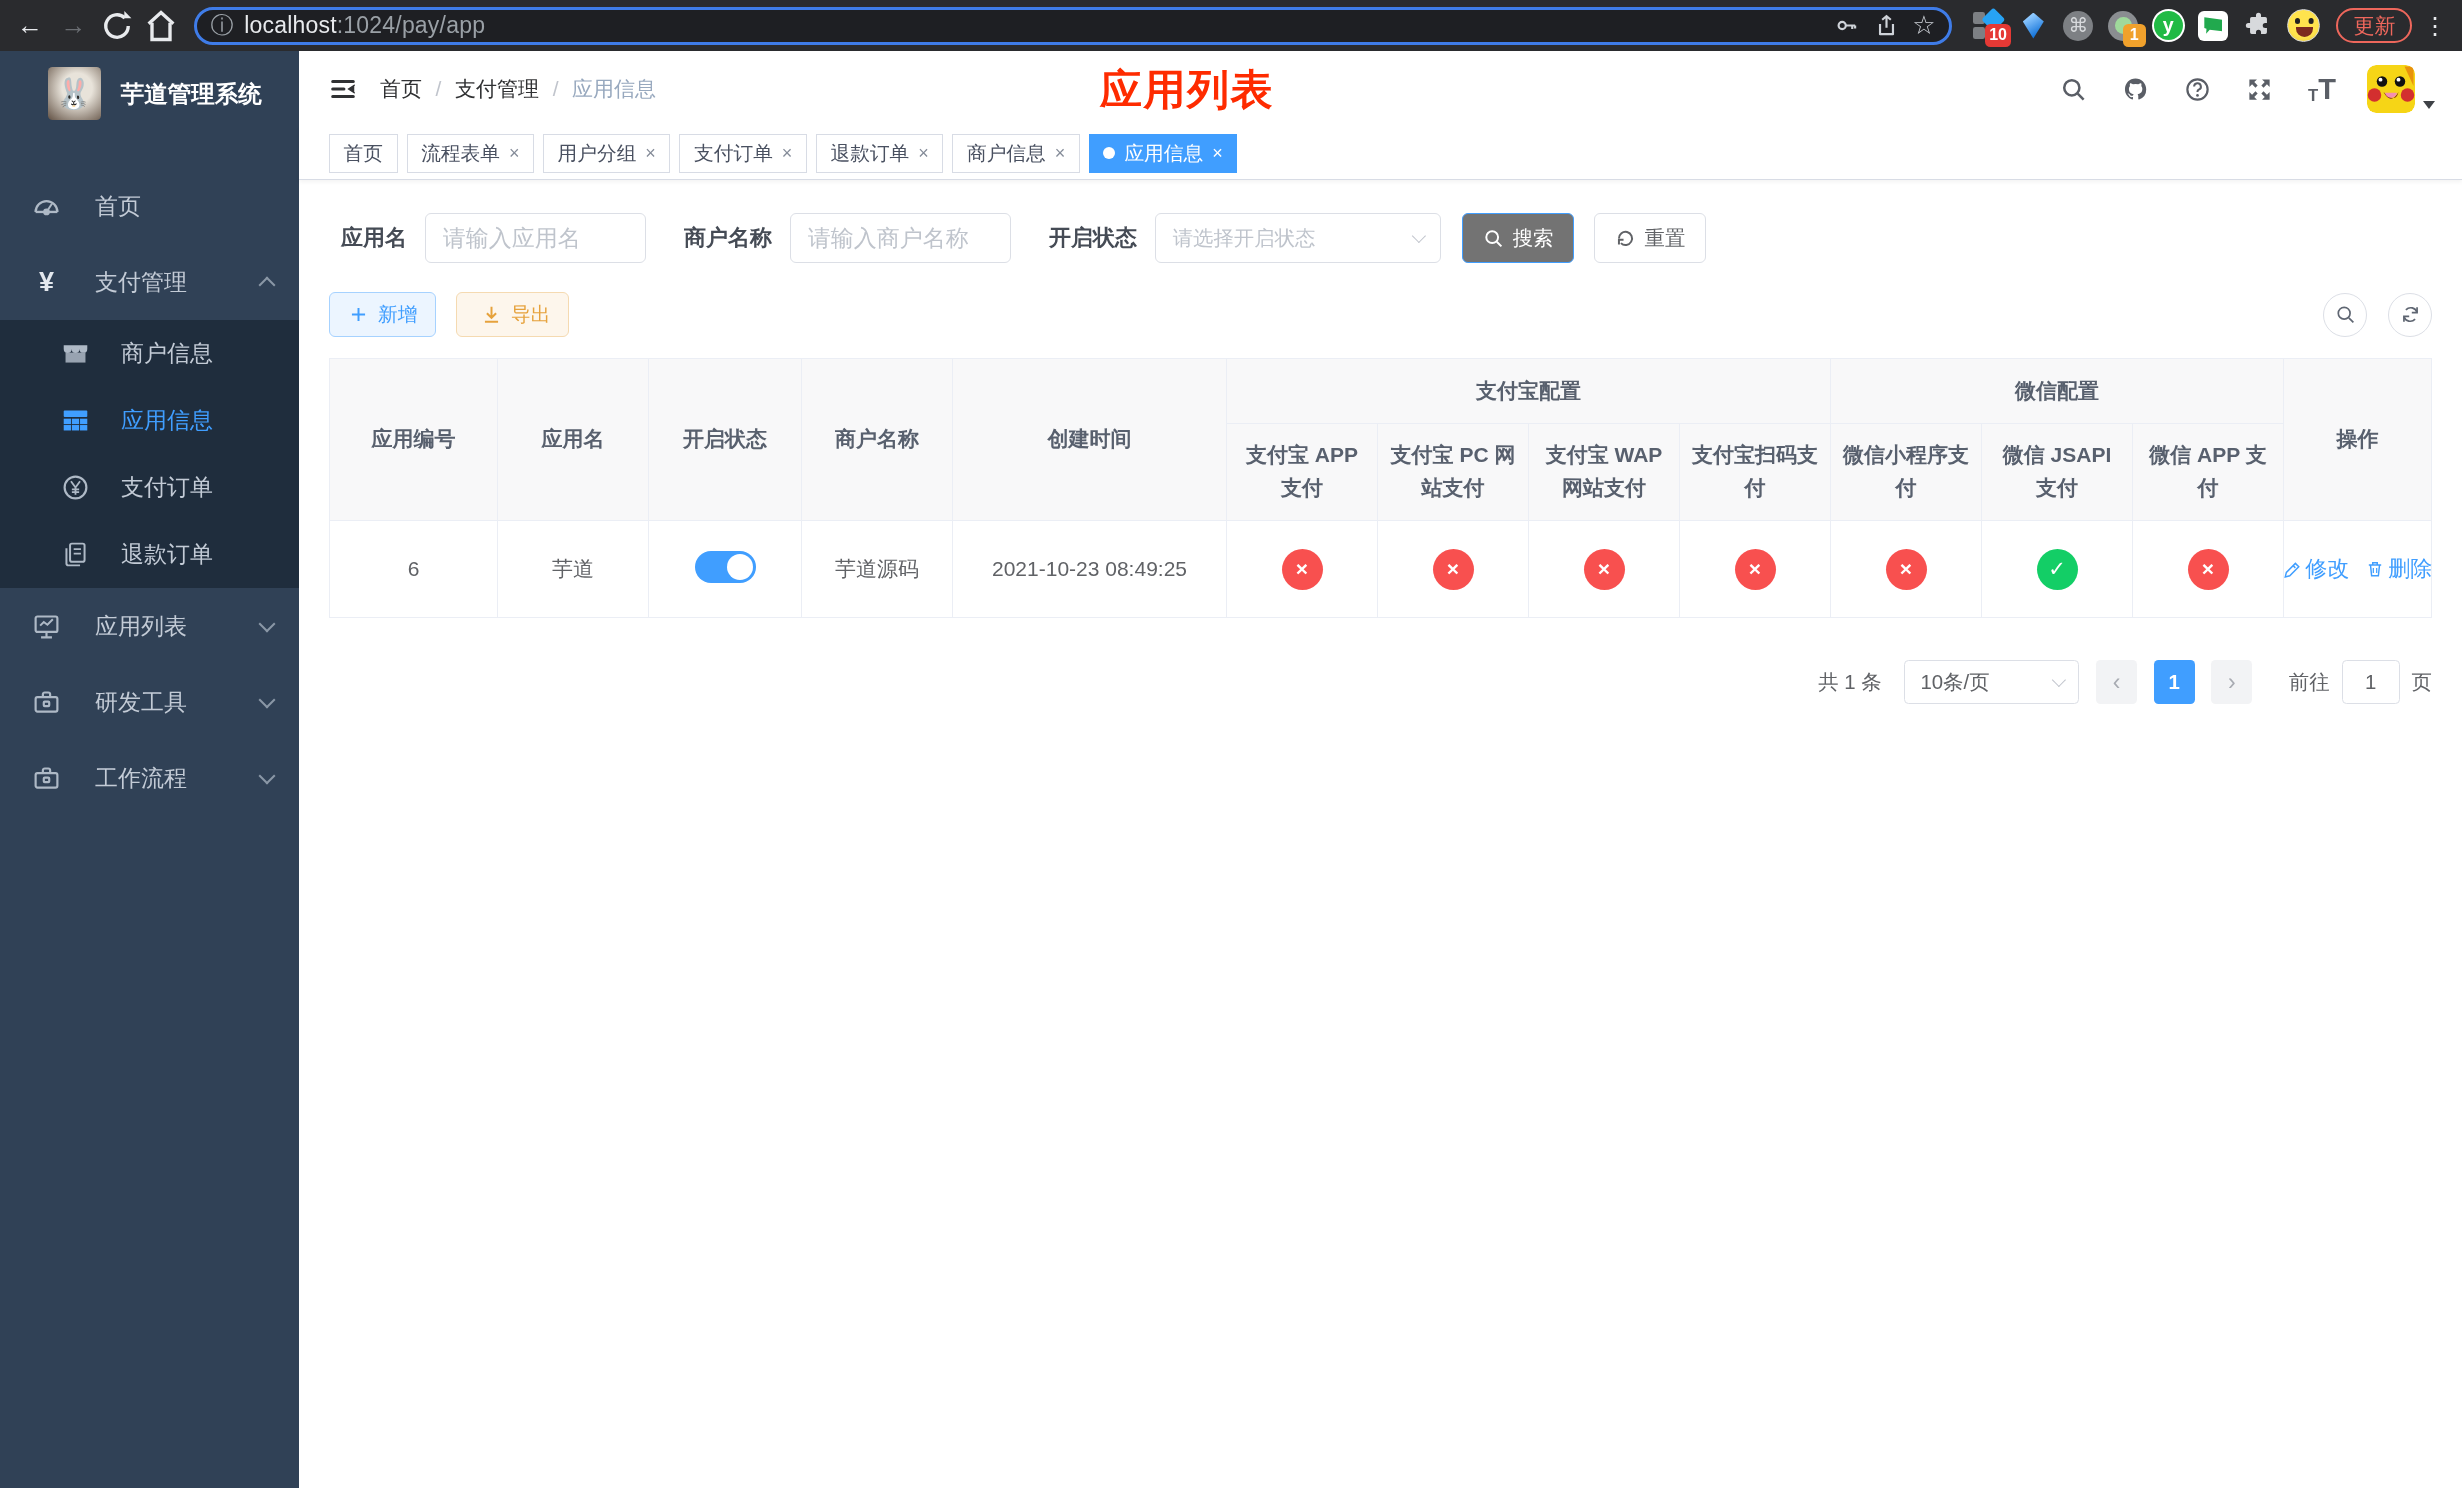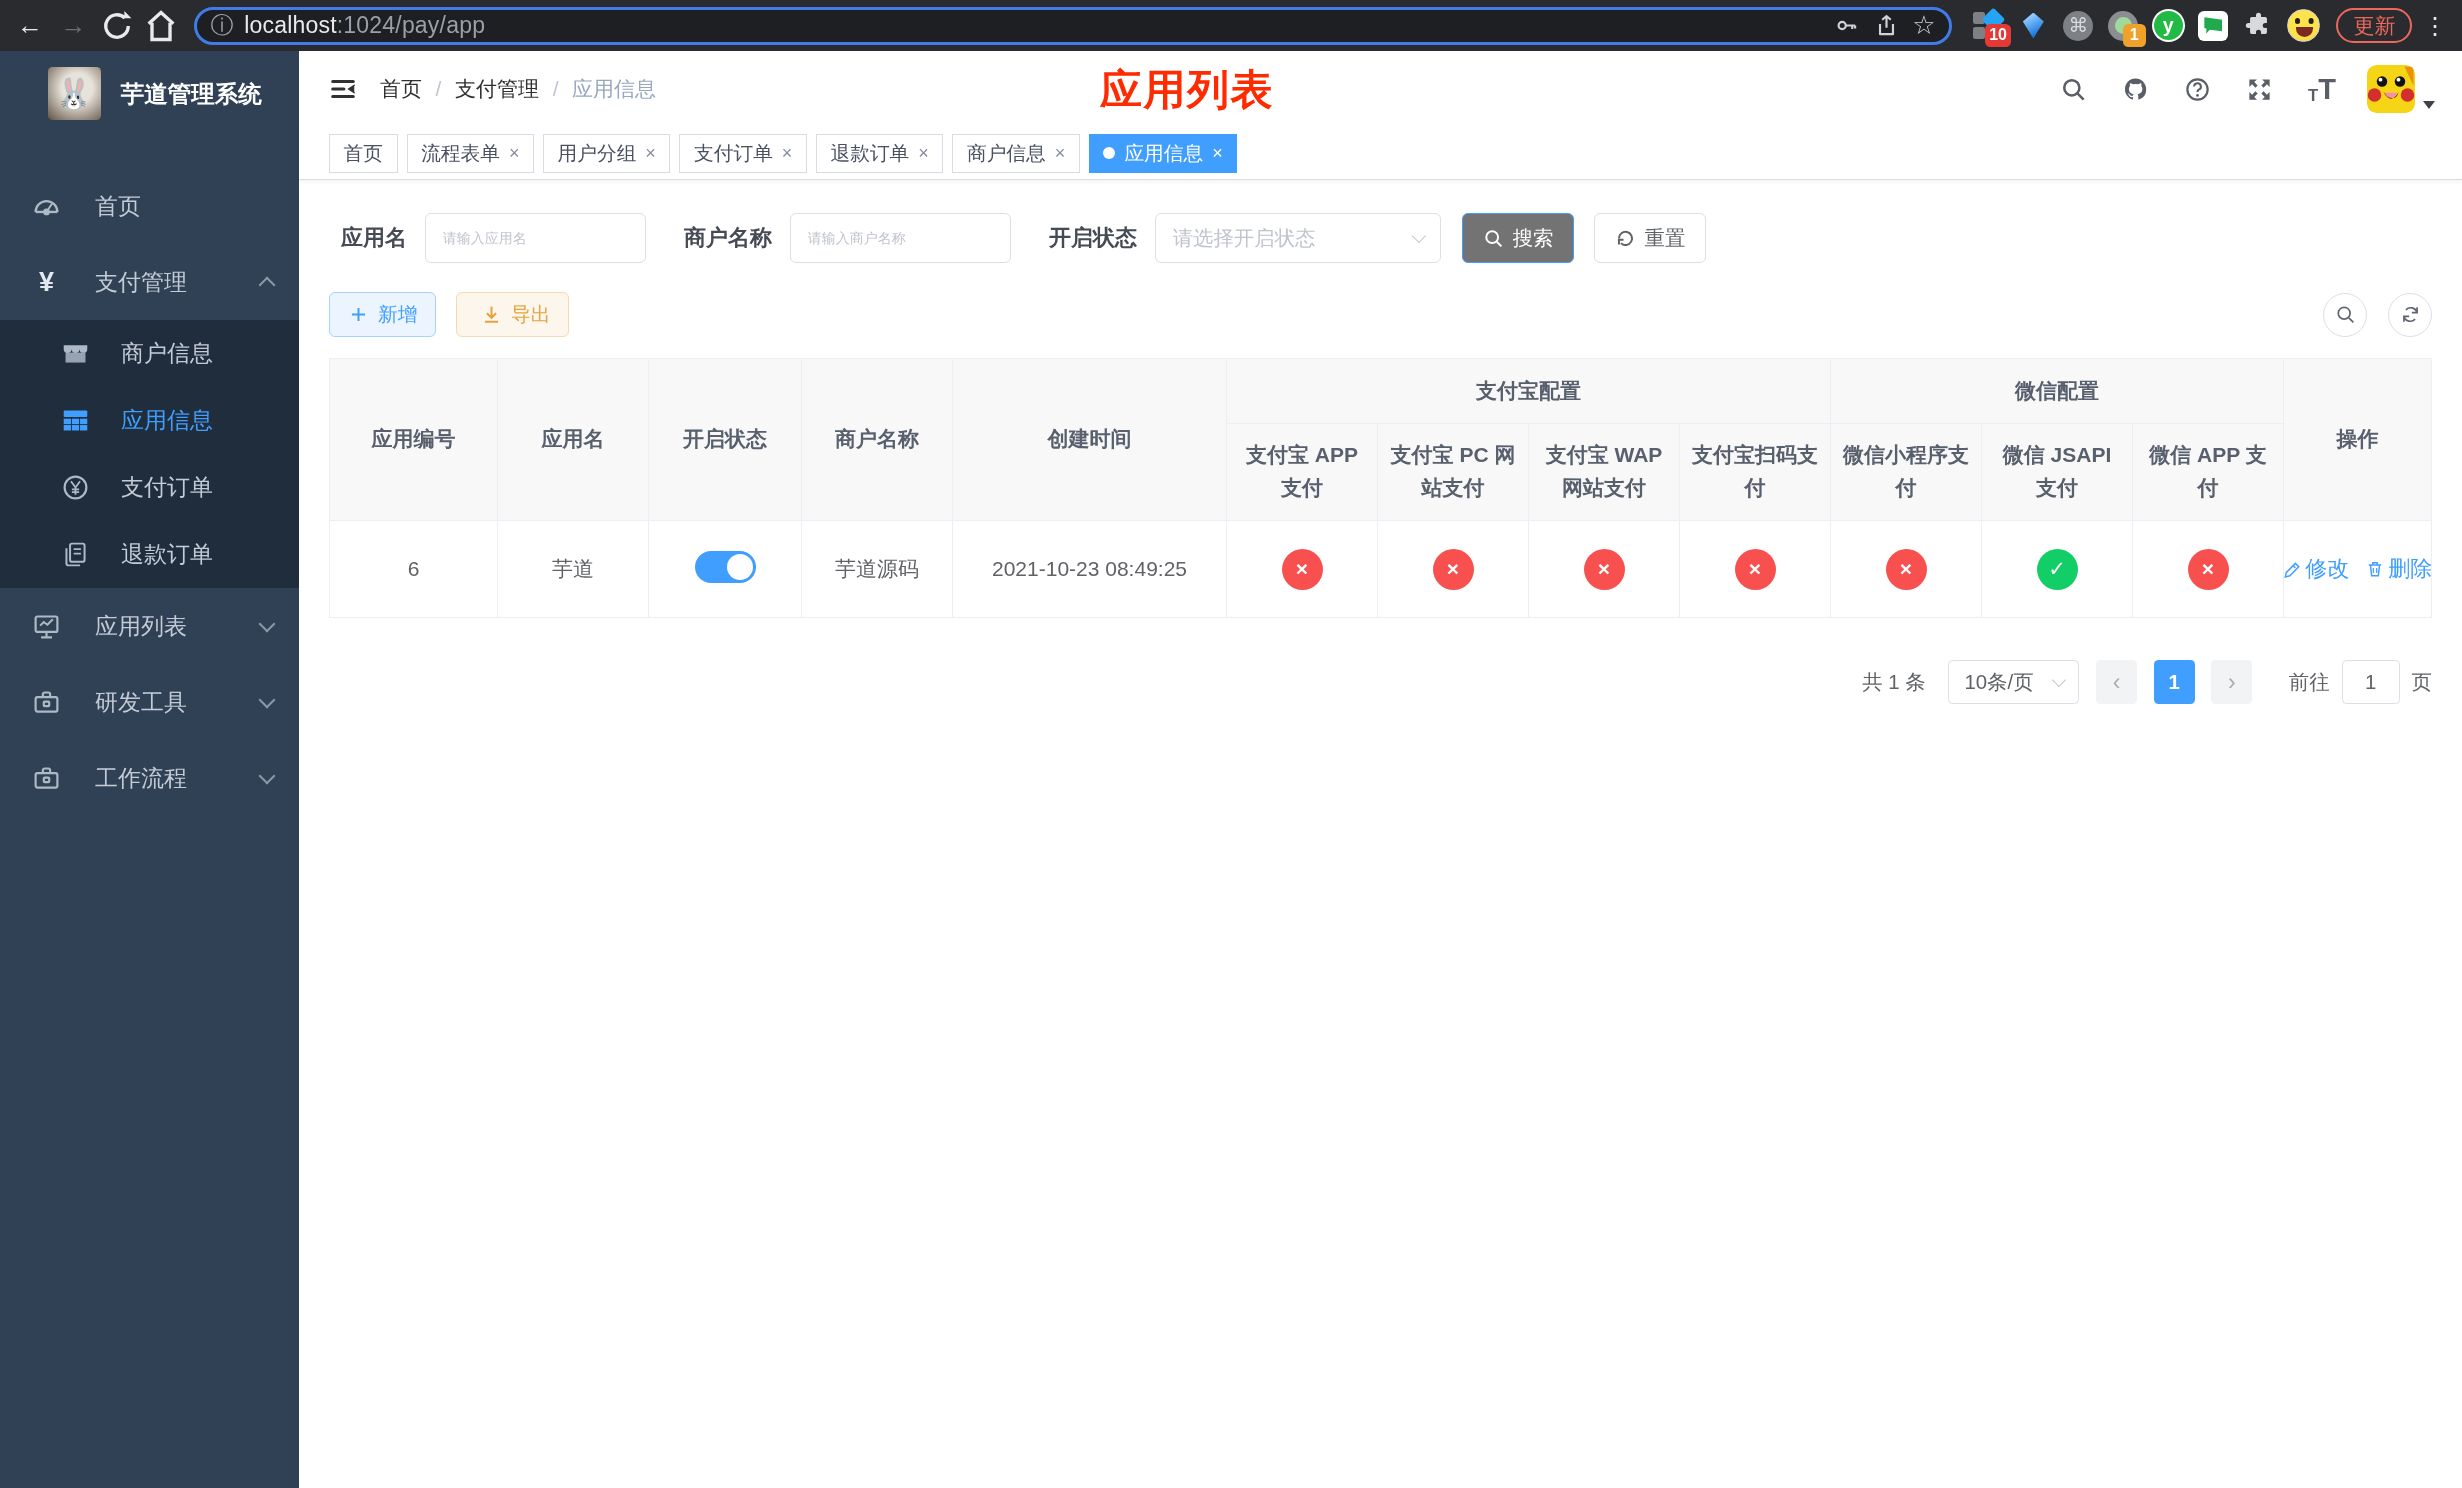--- a/index.html
+++ b/index.html
@@ -106,21 +106,21 @@
   .tab-close::before { content:"×"; }
   .tab.active { background:#409eff; border-color:#409eff; color:#fff; }
   .tab.active .tab-close { color:#fff; }
   .tab-dot { width:12px; height:12px; border-radius:50%; background:#fff; }
 
   .content { flex:1; padding:30px; overflow:hidden; }
 
   
   .filter-row { display:flex; align-items:center; margin:3px 0 29px 12px; }
   .f-label { font-size:22px; font-weight:bold; color:#454b55; margin-right:18px; white-space:nowrap; }
-  .f-input { width:221px; height:50px; border:1.5px solid #dcdfe6; border-radius:6px; font-size:14px; padding:0 16.7px;
+  .f-input { width:221px; height:50px; border:1.5px solid #dcdfe6; border-radius:6px; font-size:23px; padding:0 16.7px;
              color:#606266; margin-right:38px; font-family:inherit; }
   .f-input::placeholder { color:#bfc4cc; }
   .f-select { width:286px; height:50px; border:1.5px solid #dcdfe6; border-radius:6px; display:flex; align-items:center;
               padding:0 16.7px; color:#bfc4cc; font-size:20.4px; margin-right:21px; justify-content:space-between;}
   .sel-chev { width:9.8px; height:9.8px; border-right:1.5px solid #c0c4cc; border-bottom:1.5px solid #c0c4cc; transform:rotate(45deg); margin-top:-4.5px;}
   .btn { height:50px; border-radius:6px; display:inline-flex; align-items:center; justify-content:center;
          font-size:20.4px; gap:9px; cursor:pointer; border:1.5px solid transparent; padding:0 19.7px; white-space:nowrap;}
   .btn svg { width:21px; height:21px; }
   .btn-primary { background:#737373; color:#fff; border-color:#409eff; }
   .btn-default { background:#fff; color:#606266; border-color:#dcdfe6; margin-left:19.7px; }
@@ -154,21 +154,21 @@
   .status-circle.ok { background:#13ce66; }
 
   .cell-actions { display:flex; align-items:center; justify-content:center; gap:16.7px; }
   .link-btn { color:#409eff; font-size:22px; display:inline-flex; align-items:center; gap:4.5px; cursor:pointer; white-space:nowrap;}
   .link-btn svg { width:18px; height:18px; }
 
   
   .pagination { width:2103px; display:flex; align-items:center; justify-content:flex-end; margin-top:42px; gap:16.7px;
                 font-size:20.4px; color:#606266; }
   .pg-total { margin-right:6px; }
-  .pg-size { width:131px; height:44px; border:1.5px solid #dcdfe6; border-radius:4.5px; display:flex; align-items:center;
+  .pg-size { width:175px; height:44px; border:1.5px solid #dcdfe6; border-radius:4.5px; display:flex; align-items:center;
              justify-content:space-between; padding:0 15px; color:#606266; }
   .pg-arrow { width:41px; height:44px; background:#f2f3f5; border-radius:4.5px; display:flex; align-items:center; justify-content:center;
               color:#a8abb2; font-size:23px; }
   .pg-arrow.prev::before { content:"‹"; }
   .pg-arrow.next::before { content:"›"; }
   .pg-page { width:41px; height:44px; background:#409eff; color:#fff; border-radius:4.5px; display:flex; align-items:center;
              justify-content:center; font-weight:bold; font-size:20.4px; }
   .pg-goto { display:flex; align-items:center; gap:12px; margin-left:19.7px; }
   .pg-input { width:58px; height:44px; border:1.5px solid #dcdfe6; border-radius:4.5px; text-align:center; font-size:20.4px; color:#606266;
               font-family:inherit;}

